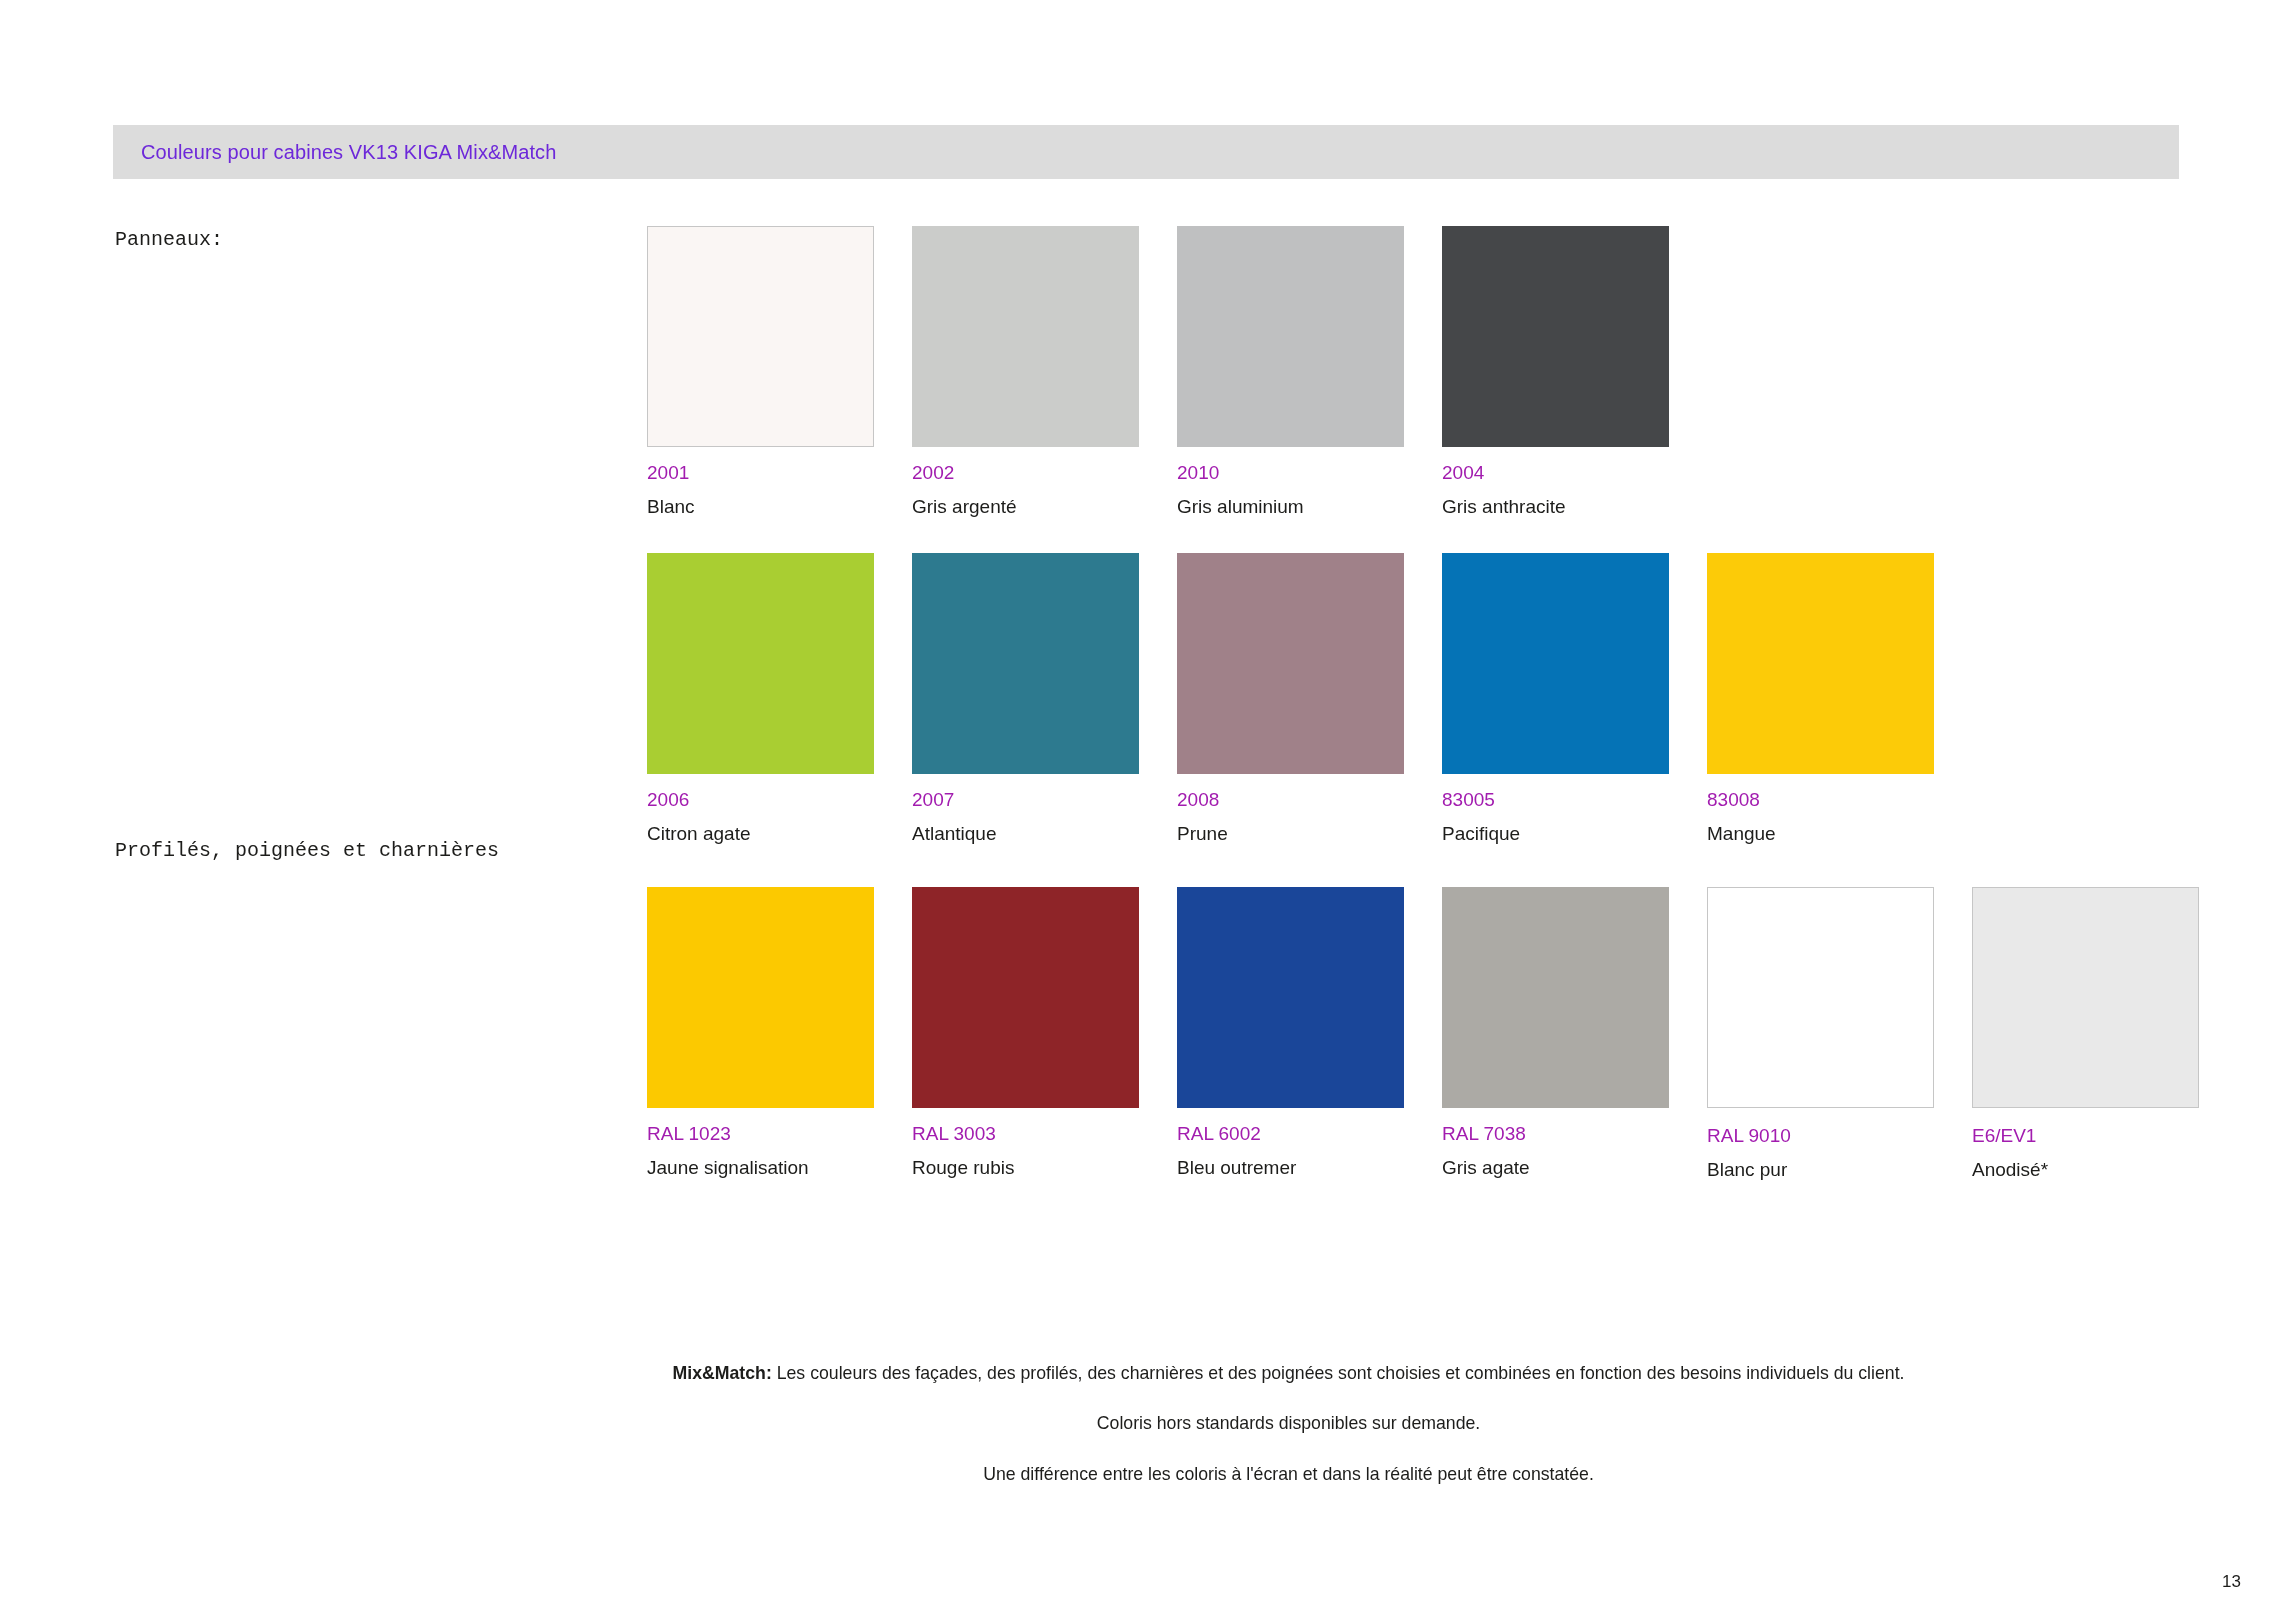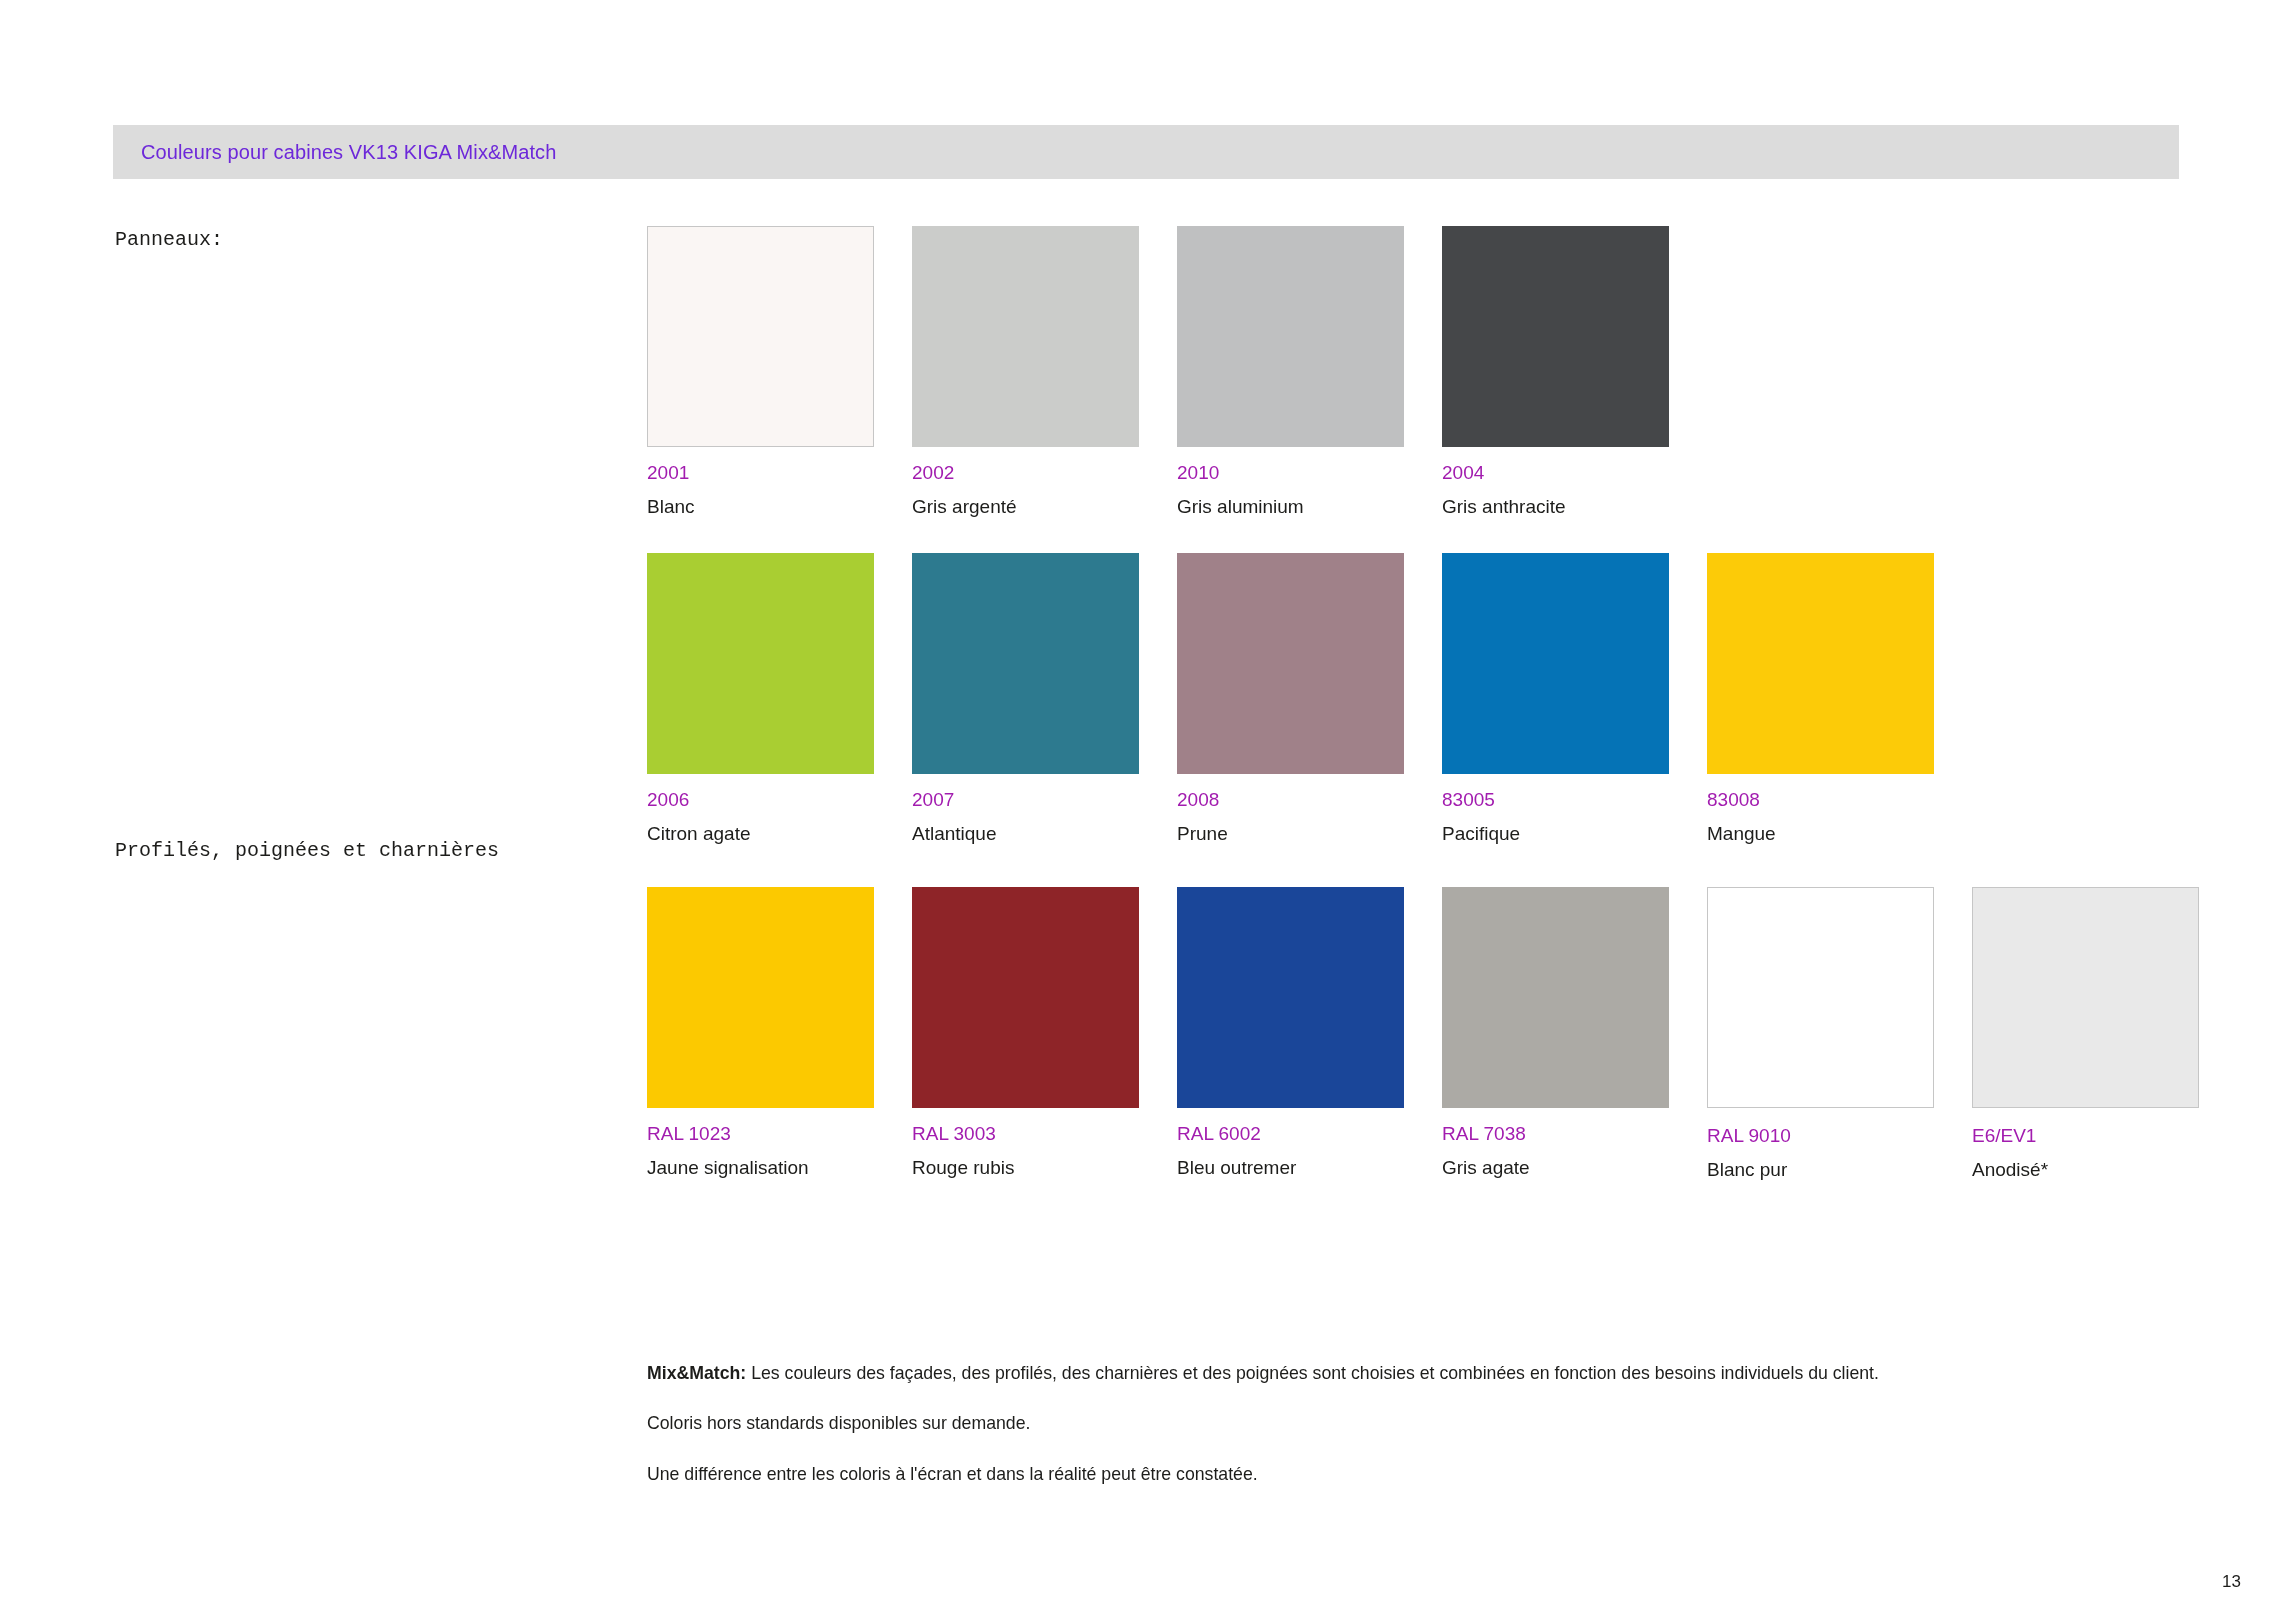--- a/index.html
+++ b/index.html
@@ -87,20 +87,21 @@
     white-space: nowrap;
   }
   .cell.shift-down .code { margin-top: 18.3px; }
 
   
   .notes {
     position: absolute;
     left: 647px;
     top: 1361px;
     width: 1283px;
+    text-align: center;
   }
   .note-p {
     font-size: 17.7px;
     line-height: 1.38;
     color: #1d1d1b;
     margin: 0 0 26px 0;
   }
   .note-p .lead {
     font-weight: bold;
   }

